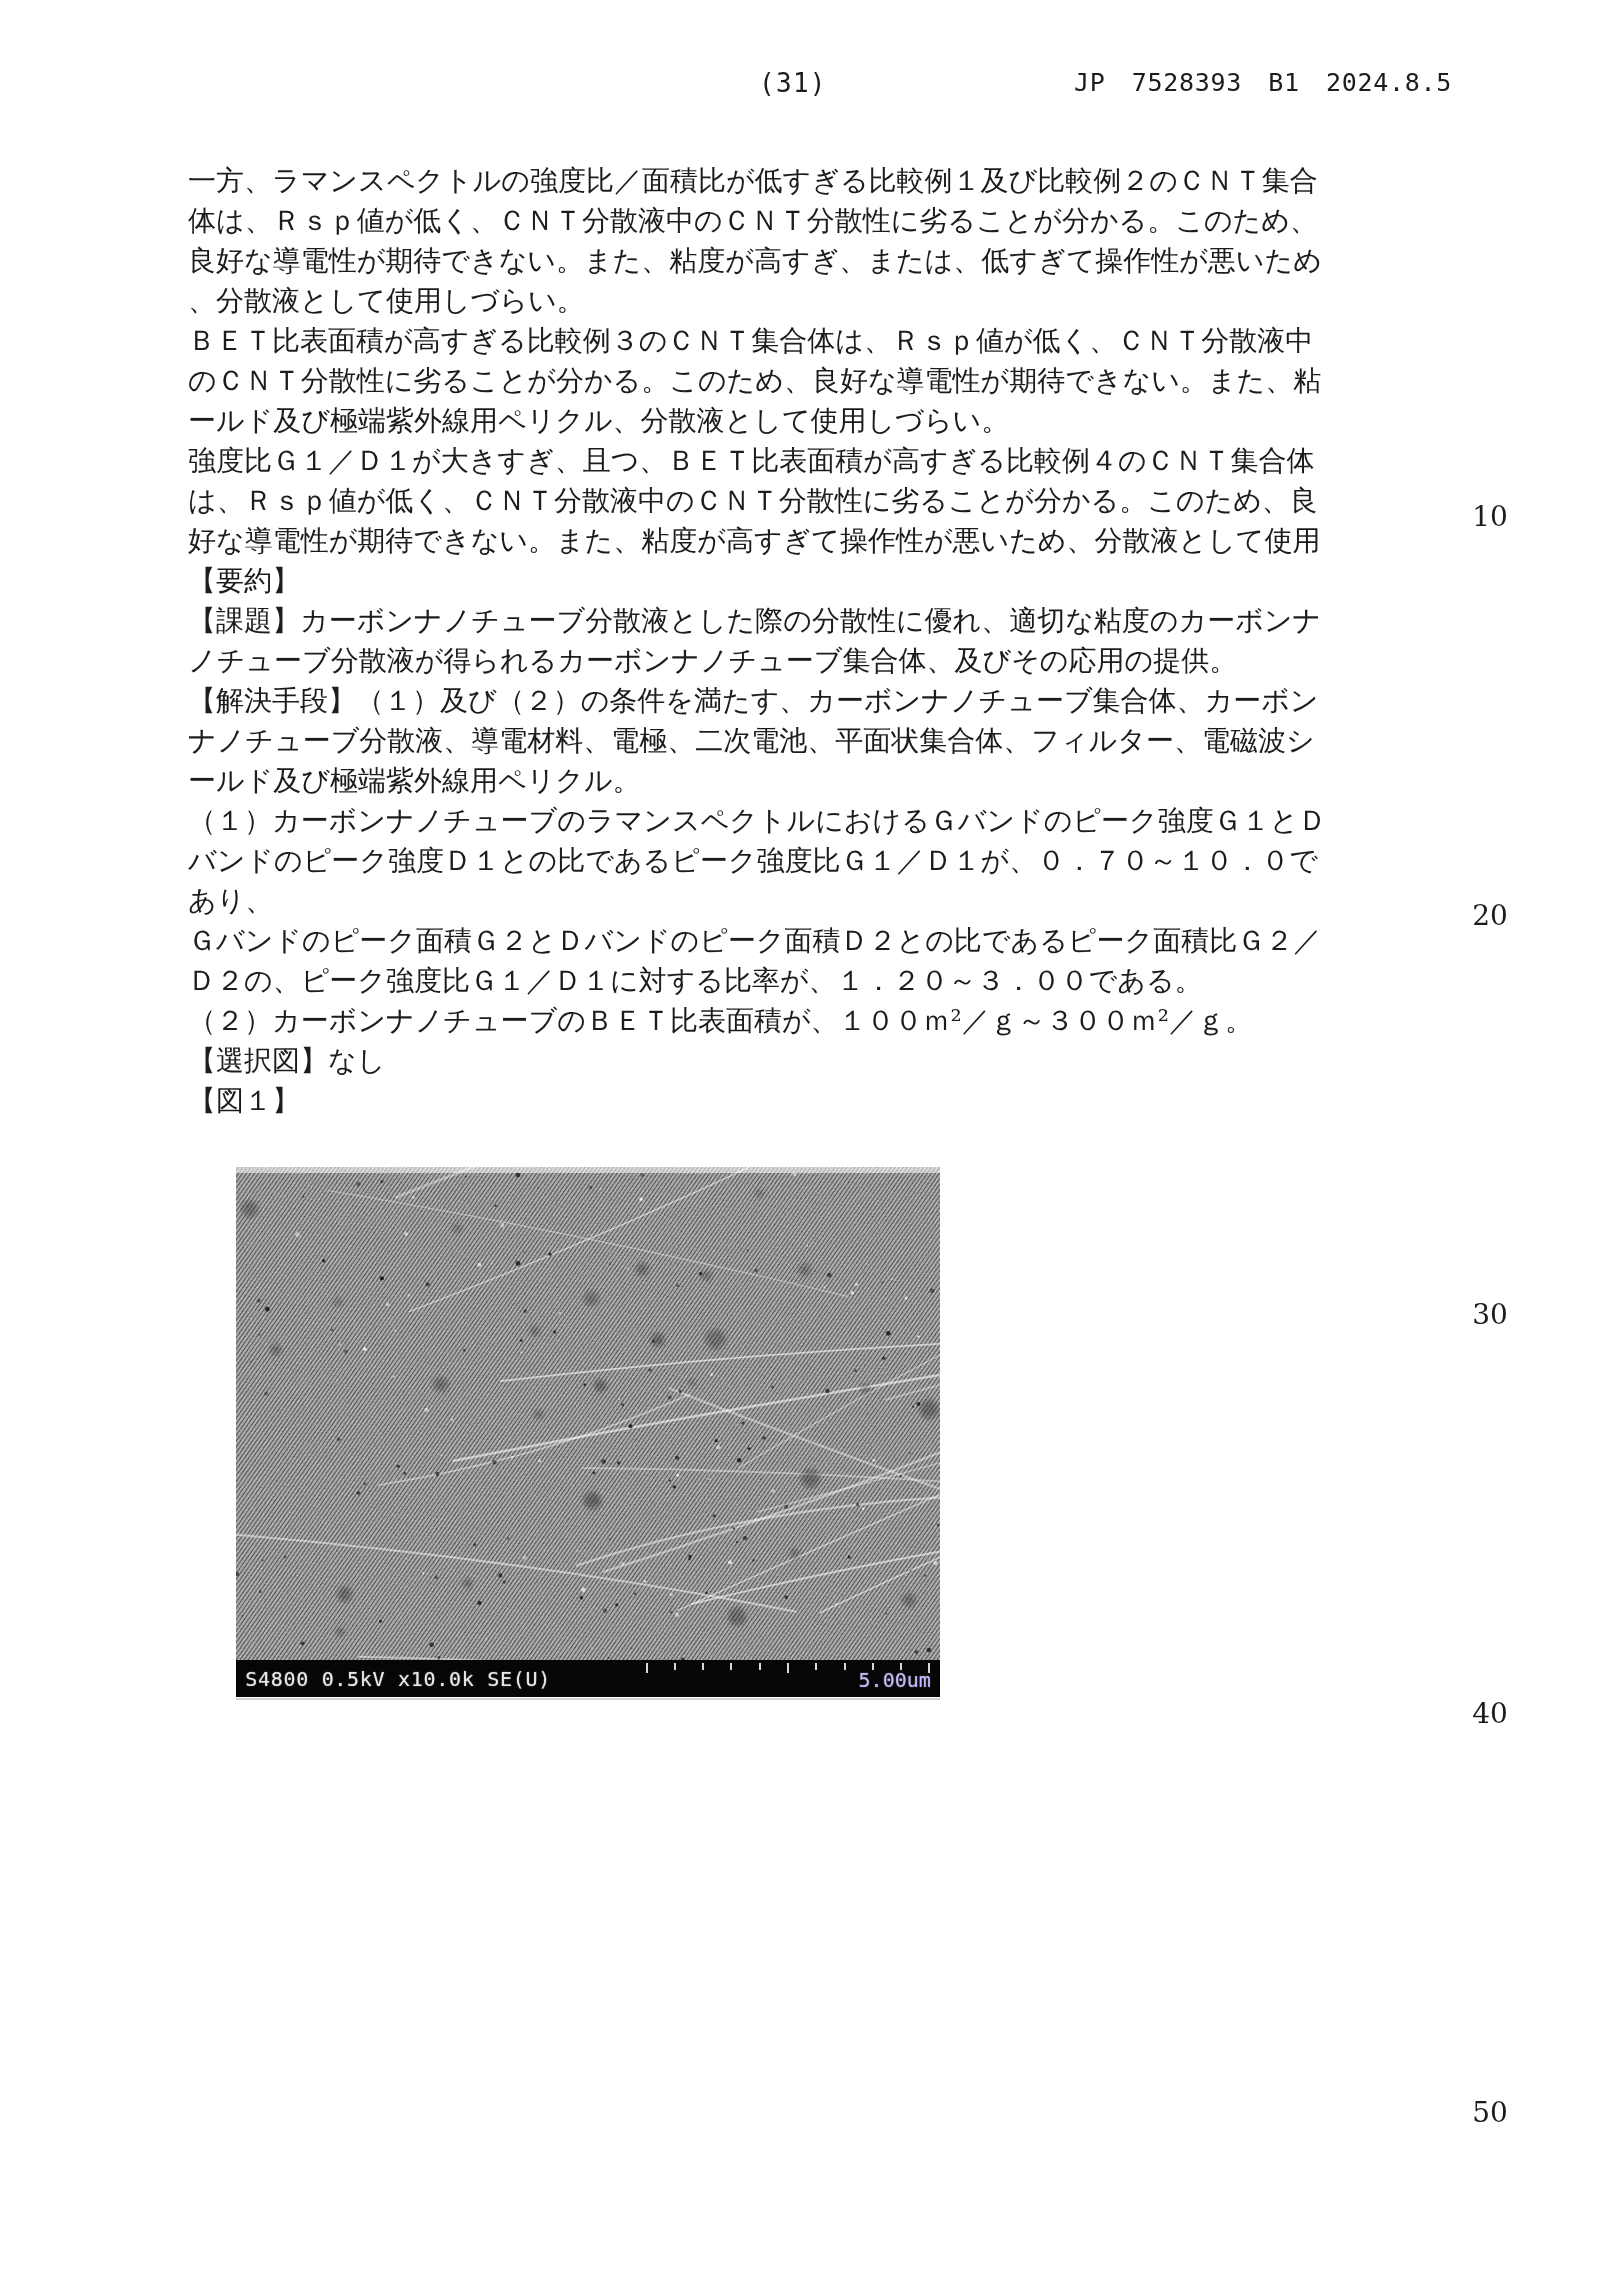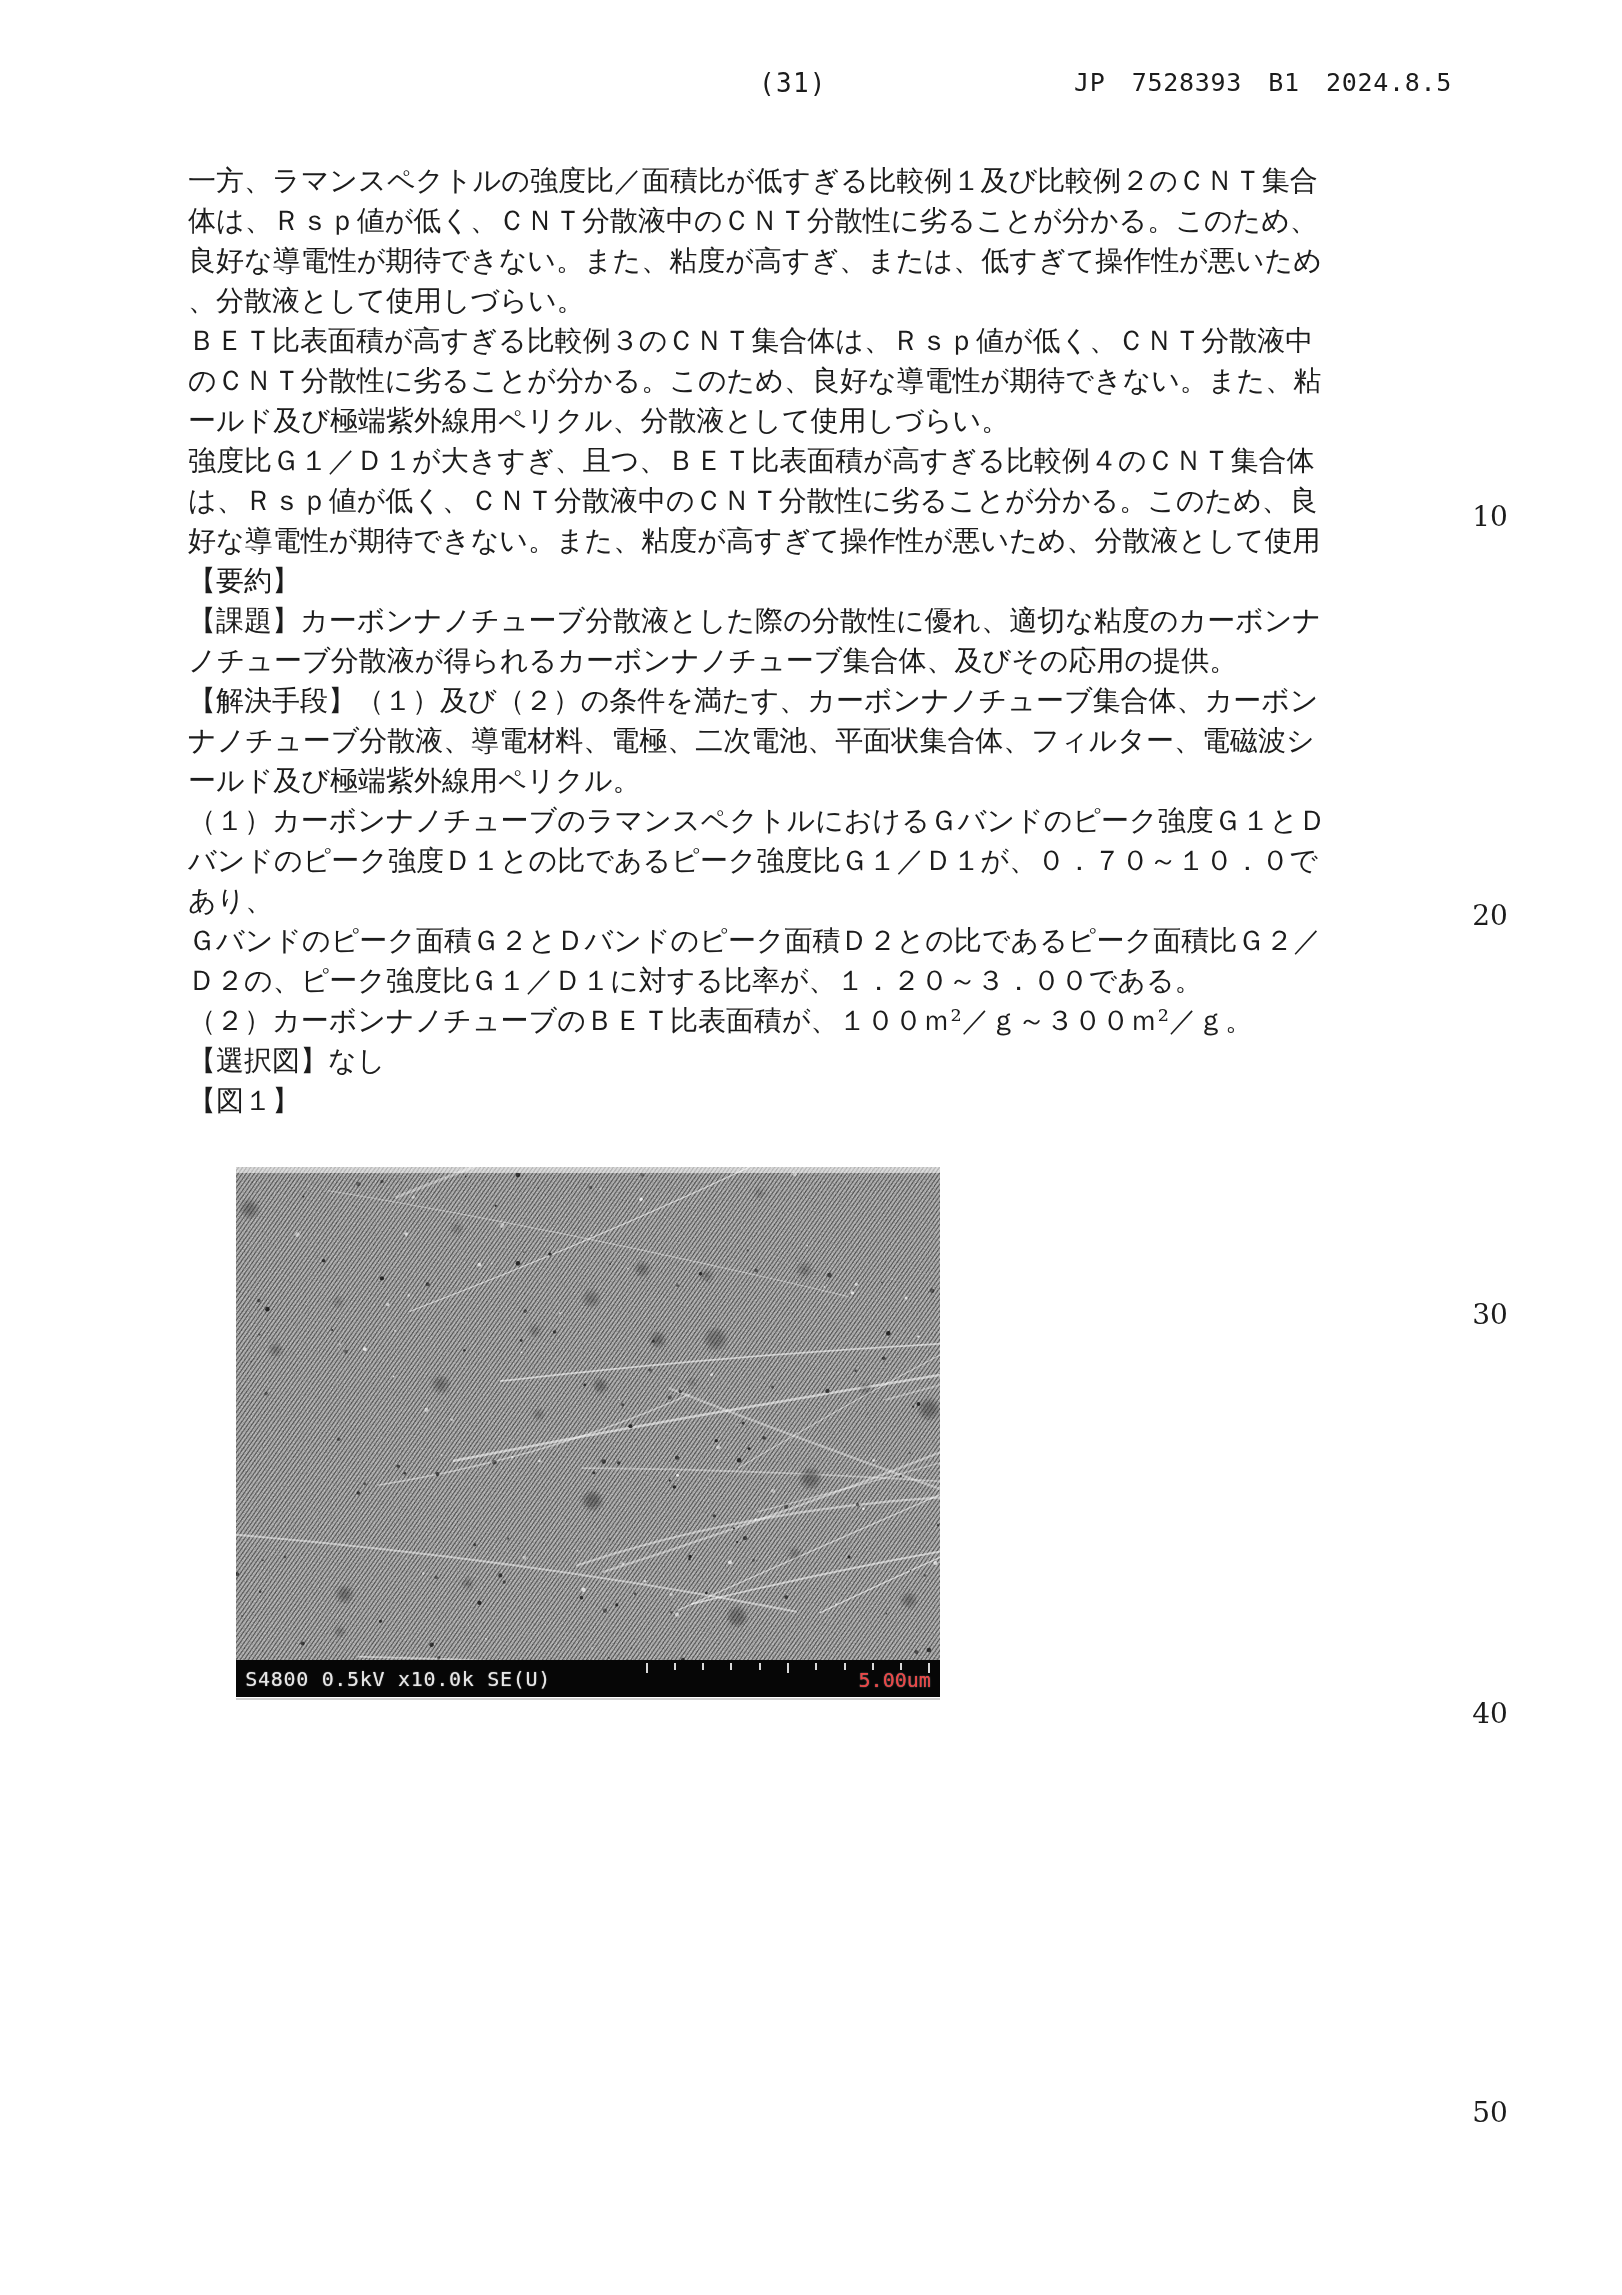--- a/index.html
+++ b/index.html
@@ -45,21 +45,21 @@
     display:flex; align-items:center; justify-content:space-between;
     box-sizing:border-box; padding:0 9.2px;
   }
   .sem-left {
     font-family:"DejaVu Sans Mono","Liberation Mono",monospace;
     font-size:20px; color:#e8e8e8; text-shadow:0 0 1.3px #9a9a9a;
     white-space:nowrap; letter-spacing:0.7px;
   }
   .sem-scale {
     font-family:"DejaVu Sans Mono","Liberation Mono",monospace;
-    font-size:20px; color:#ef4444; text-shadow:0 0 1.3px #9a9a9a;
+    font-size:20px; color:#c4b5fd; text-shadow:0 0 1.3px #9a9a9a;
     white-space:nowrap; align-self:flex-end; line-height:34px;
   }
   .sem-ticks { position:absolute; left:410px; top:2px; width:284px; height:10.5px; }
   .sem-tick { position:absolute; top:1.3px; width:2px; background:#d8d8d8; }
   .fig-underline {
     position:absolute; left:0; top:531px; width:704px; height:2px;
     background:#d0d0d0;
   }
 </style>
 </head>

